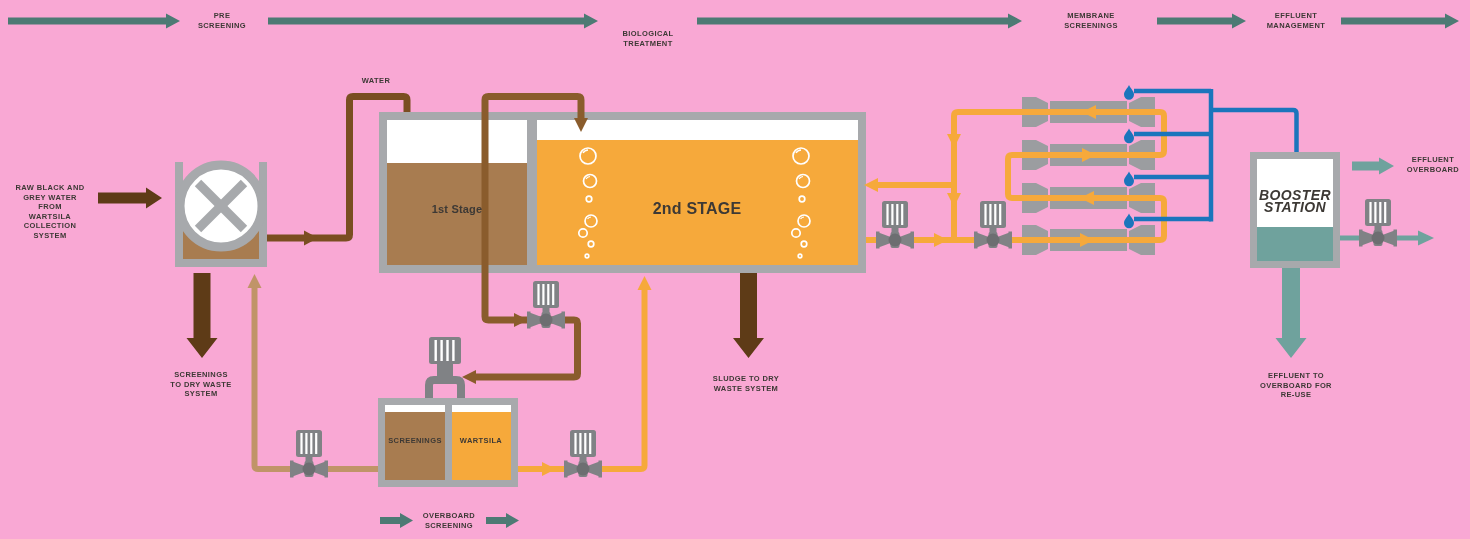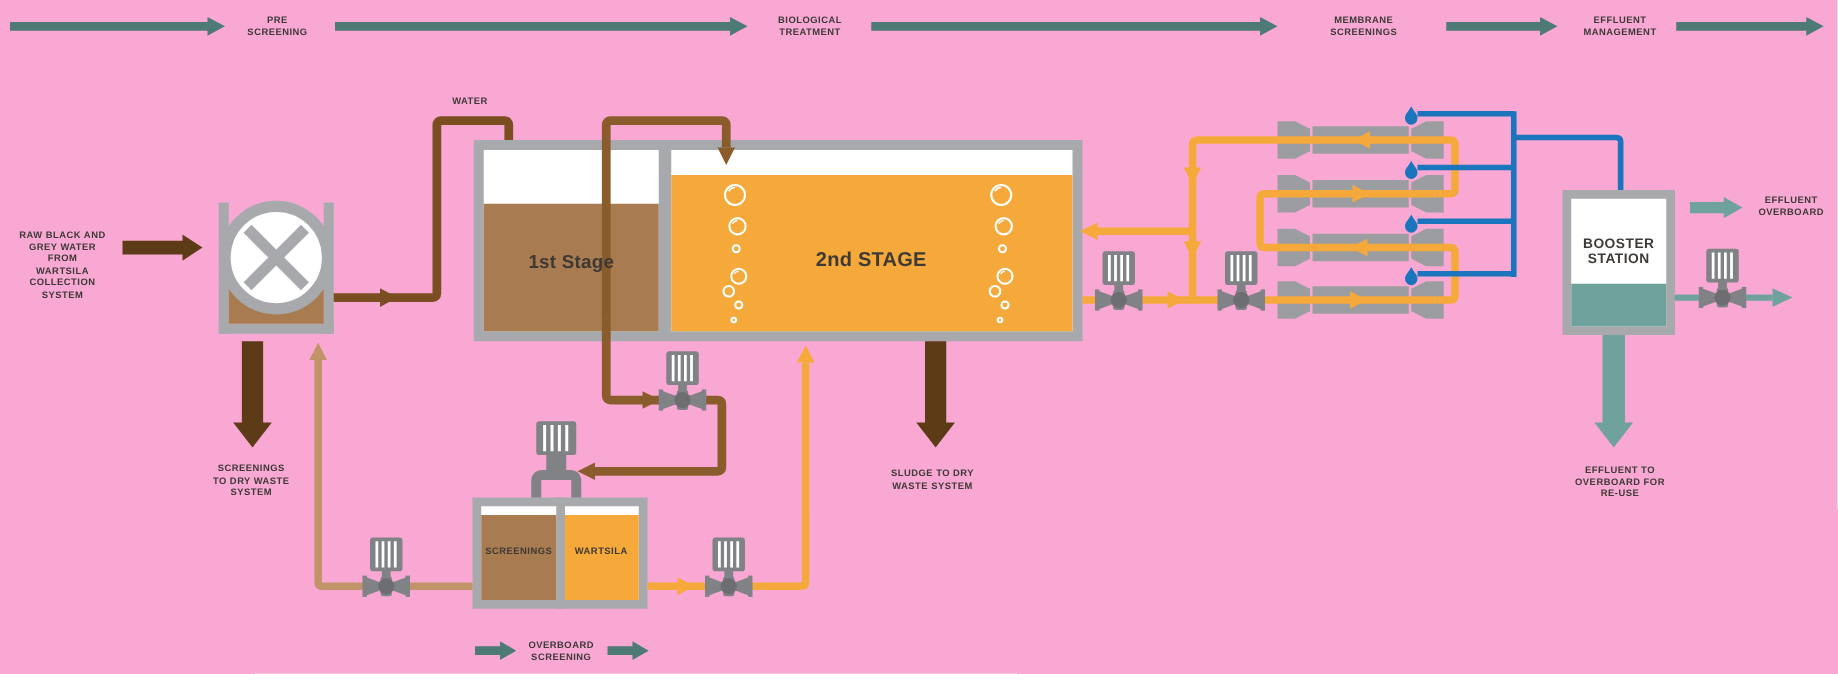--- a/index.html
+++ b/index.html
@@ -1,23 +1,23 @@
 <!DOCTYPE html>
 <html><head>
 <meta charset="utf-8">
 <style>
   html,body{margin:0;padding:0;background:#fff;}
   #stage{position:relative;width:1470px;height:539px;background:#f9a8d4;overflow:hidden;
          font-family:"Liberation Sans", sans-serif;}
   #diagram{position:absolute;left:0;top:0;}
   .lbl{position:absolute;font:bold 7.5px/9.6px "Liberation Sans", sans-serif;color:#3d3935;
        letter-spacing:.4px;text-align:center;transform:translateX(-50%);white-space:pre-line;}
-  .lbl.big1{font-size:15px;line-height:17px;letter-spacing:.2px;}
+  .lbl.big1{font-size:11px;line-height:17px;letter-spacing:.2px;}
   .lbl.big2{font-size:16px;line-height:18px;letter-spacing:.2px;}
-  .lbl.booster{font-size:11px;line-height:12px;}
+  .lbl.booster{font-size:14px;line-height:12px;font-style:italic;}
 </style>
 </head>
 <body>
 
 <div id="stage">
 
 <svg id="diagram" width="1470" height="539" viewBox="0 0 1470 539">
   <defs>
     <g id="pump">
       <rect x="-13" y="-39" width="26" height="27" rx="2.5" fill="#808285"></rect>
@@ -220,21 +220,21 @@
   <g>
         <use href="#pump" x="993" y="240"></use>
       </g>
   <g>
         <use href="#pump" x="1378" y="238"></use>
       </g>
 </svg>
 
 <div class="lbl" style="left:222px;top:11px">PRE
 SCREENING</div>
-<div class="lbl" style="left:648px;top:11px">BIOLOGICAL
+<div class="lbl" style="left:648px;top:29px">BIOLOGICAL
 TREATMENT</div>
 <div class="lbl" style="left:1091px;top:11px">MEMBRANE
 SCREENINGS</div>
 <div class="lbl" style="left:1296px;top:11px">EFFLUENT
 MANAGEMENT</div>
 
 <div class="lbl" style="left:50px;top:183px">RAW BLACK AND
 GREY WATER
 FROM
 WARTSILA

